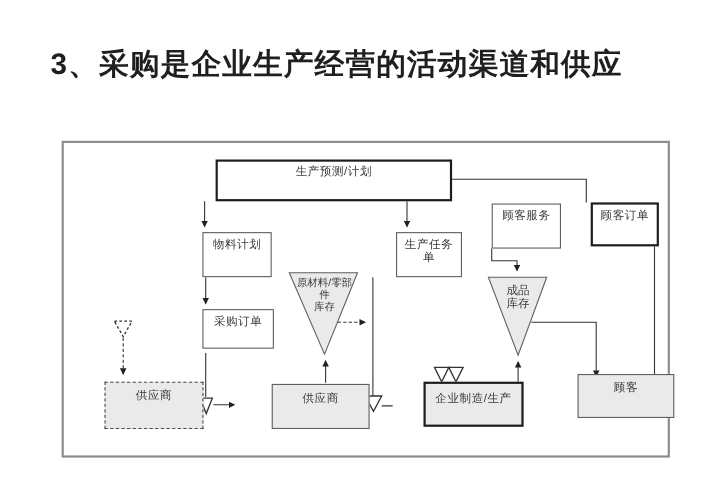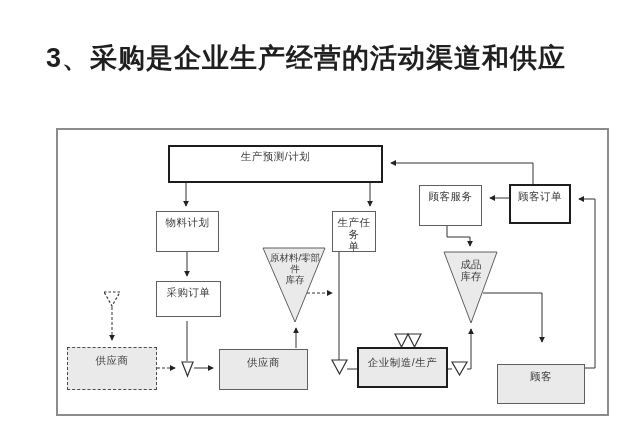--- a/index.html
+++ b/index.html
@@ -10,21 +10,21 @@
          font-size:27px;font-weight:bold;line-height:37px;letter-spacing:1px;
          color:var(--title-text,#1f1f1f);}
   
   #frame{position:absolute;left:56px;top:128px;width:553px;height:288px;
          border:2px solid var(--outer-border,#8c8c8c);box-sizing:border-box;background:#fff;}
   
   .node{position:absolute;box-sizing:border-box;background:#fff;
         display:flex;justify-content:center;align-items:flex-start;
         padding-top:4px;text-align:center;
         font-size:10.5px;line-height:12px;letter-spacing:0.5px;
-        color:var(--label-text,#3a3a3a);white-space:pre-line;}
+        color:var(--label-text,#3a3a3a);white-space:pre-line;margin-left:28px;}
   .b-thin{border:1px solid var(--border-normal,#5f5f5f);}
   .b-bold{border:2px solid var(--border-dark,#1d1d1d);}
   .b-dash{border:1px dashed #4a4a4a;}
   .gray{background:var(--fill-gray,#eaeaea);}
   .tri-label{position:absolute;text-align:center;font-size:9.5px;line-height:11px;
              letter-spacing:0;color:var(--label-text,#3a3a3a);white-space:pre-line;}
   
   #wires{position:absolute;left:0;top:0;width:640px;height:436px;pointer-events:none;}
   .ln{stroke:var(--line,#333);stroke-width:1;fill:none;}
   .ln-d{stroke-dasharray:3,2;}
@@ -94,38 +94,38 @@
   </div>
 
   <div class="node b-dash gray" style="left:67px;top:347px;width:90px;height:43px;padding-top:6px;">
     <span>供应商</span>
   </div>
 
   <div class="node b-thin gray" style="left:219px;top:349px;width:89px;height:41px;padding-top:6px;">
     <span>供应商</span>
   </div>
 
-  <div class="node b-thin" style="left:332px;top:211px;width:44px;height:41px;">
+  <div class="node b-thin" style="left:332px;top:211px;width:60px;height:41px;">
     <span>生产任务
 单</span>
   </div>
 
   <div class="node b-bold gray" style="left:357px;top:347px;width:91px;height:41px;padding-top:7px;">
     <span>企业制造/生产</span>
   </div>
 
   <div class="node b-thin" style="left:419px;top:185px;width:63px;height:41px;">
     <span>顾客服务</span>
   </div>
 
   <div class="node b-bold" style="left:509px;top:184px;width:62px;height:40px;">
     <span>顾客订单</span>
   </div>
 
-  <div class="node b-thin gray" style="left:497px;top:364px;width:88px;height:40px;padding-top:5px;">
+  <div class="node b-thin gray" style="left:497px;top:340px;width:88px;height:40px;padding-top:5px;">
     <span>顾客</span>
   </div>
 
   <div class="tri-label" style="left:255px;top:252px;width:80px;">原材料/零部
 件
 库存</div>
   <div class="tri-label" style="left:441px;top:258px;width:60px;font-size:10.5px;line-height:12px;">成品
 库存</div>
 
 </div>

